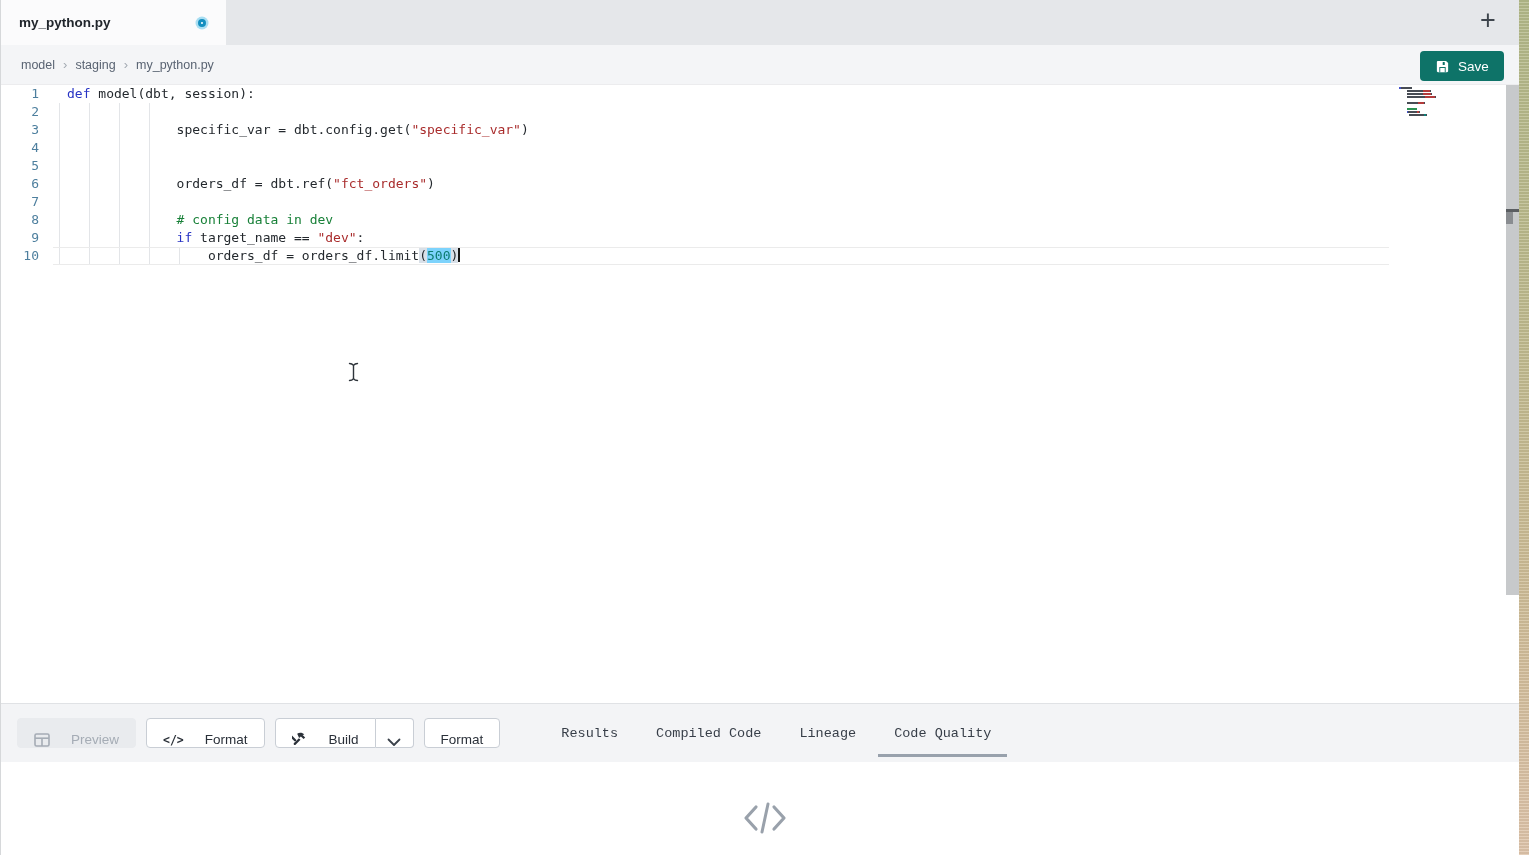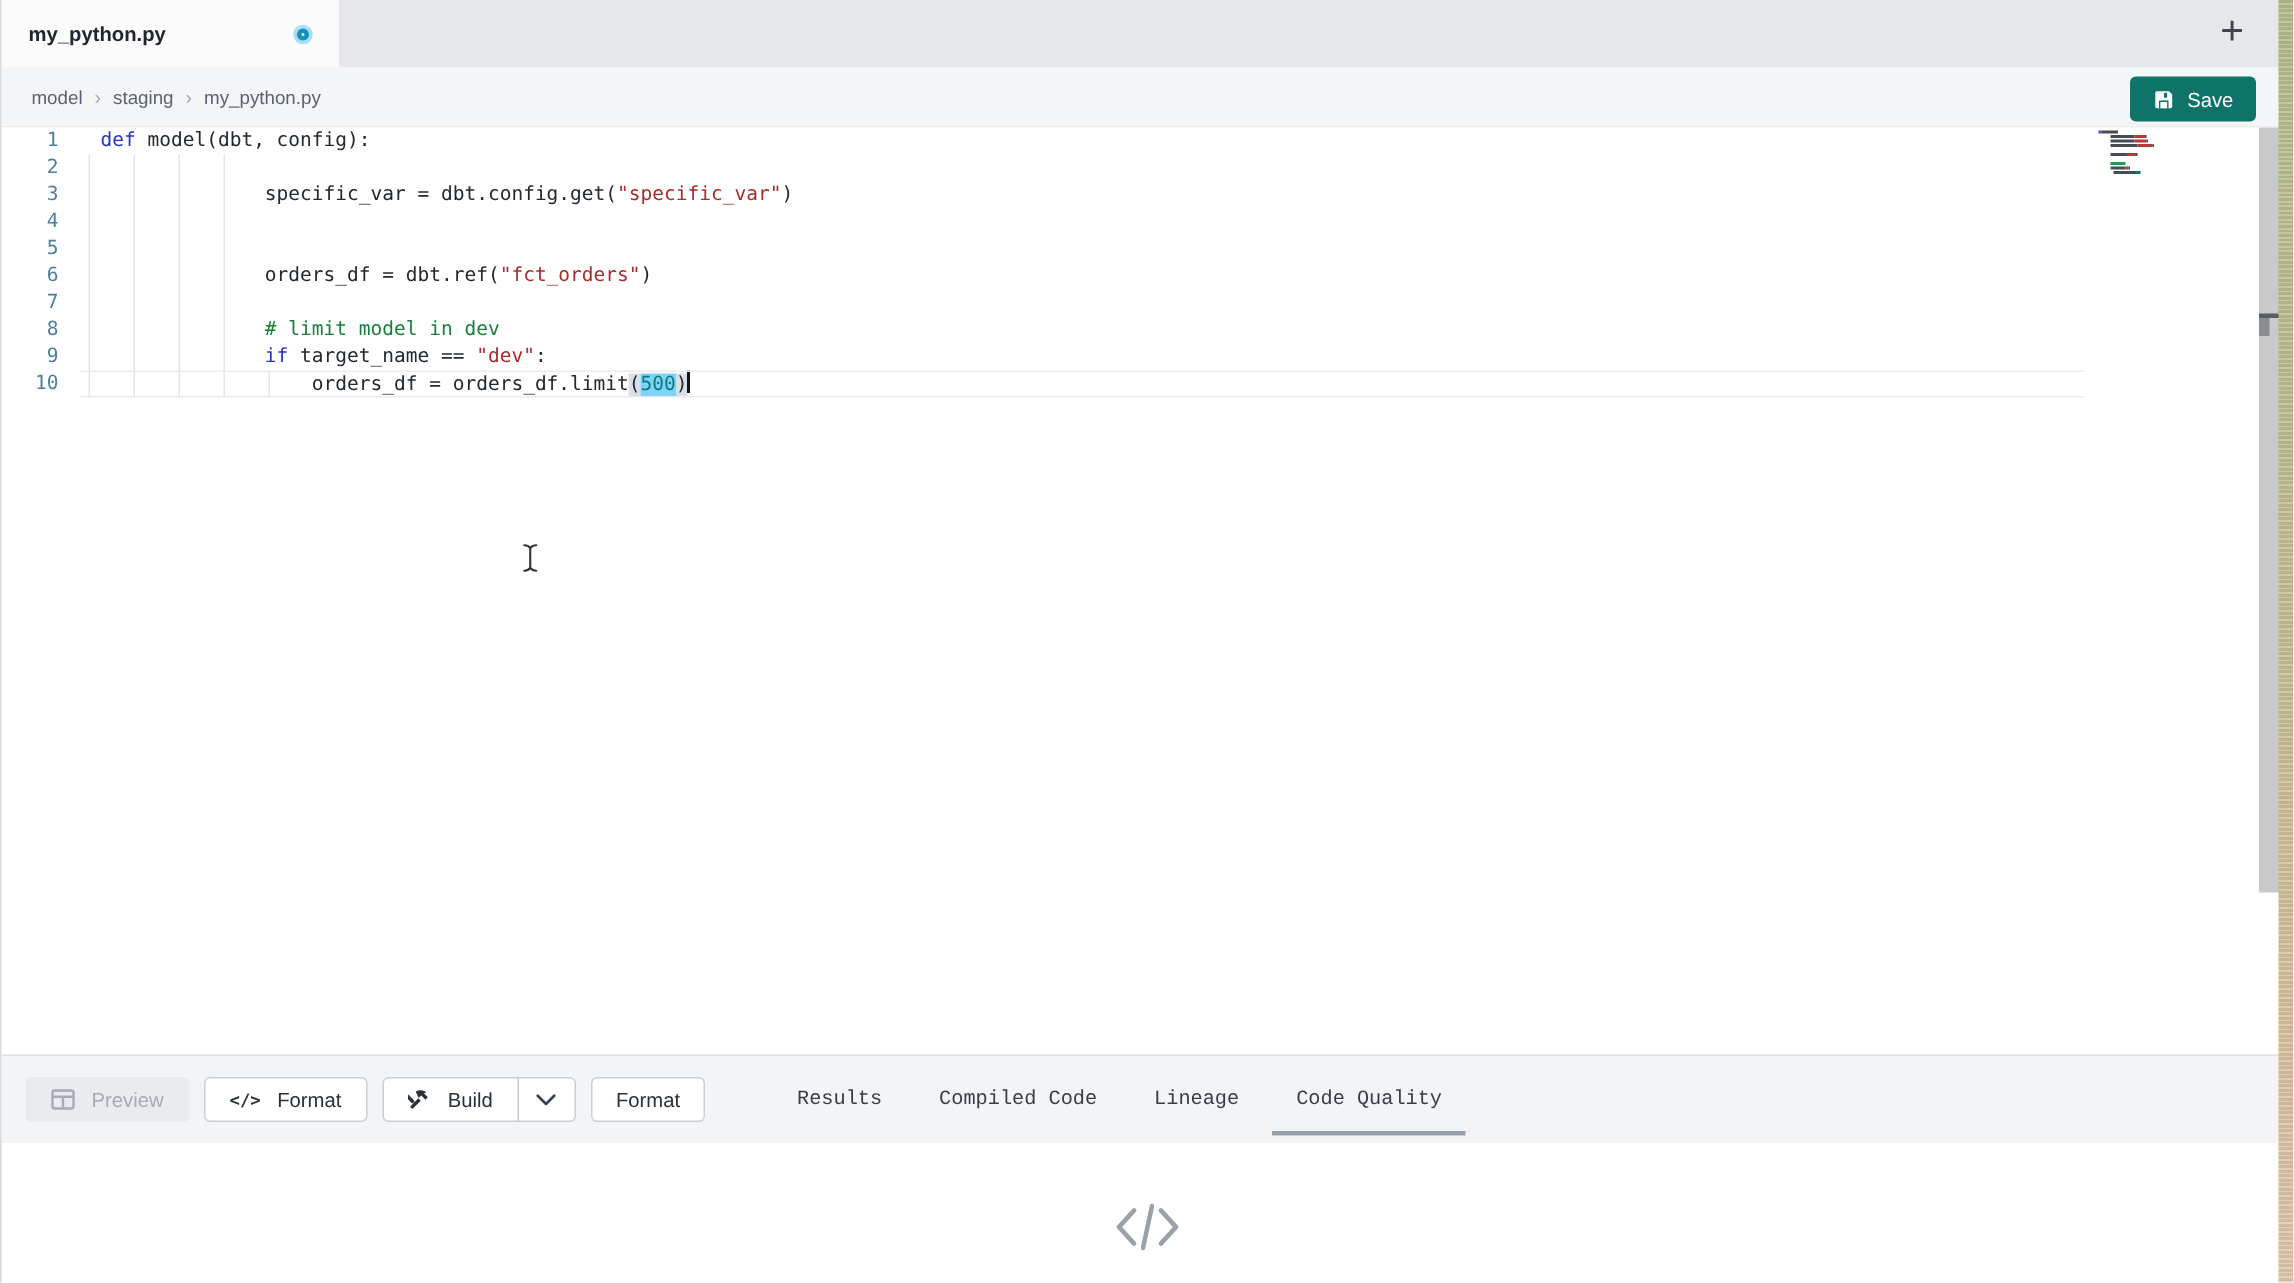--- a/index.html
+++ b/index.html
@@ -80,21 +80,21 @@
   #mouse-cursor { position:absolute; left:346px; top:362px; z-index:5; }
 
   
   #toolbar {
     position:absolute; left:0; top:703px; width:1519px; height:59px;
     background:#f3f4f6; border-top:1px solid #e0e2e5;
     display:flex; align-items:center; padding-left:16px;
   }
   .btn {
     height:30px; border-radius:4px; background:#ffffff; border:1px solid #c9ced5;
-    display:inline-flex; align-items:center; gap:11px; padding:0 16px;
+    display:inline-flex; align-items:flex-end; gap:21px; padding:0 16px;
     font-size:13.5px; color:#2a3039; margin-right:10px; cursor:pointer;
     font-family:"Liberation Sans",sans-serif;
   }
   .btn-disabled { background:#e9ebee; border-color:#e9ebee; color:#a5acb5; cursor:default; }
   #build-group { display:inline-flex; margin-right:10px; }
   #build-btn { border-radius:4px 0 0 4px; margin-right:0; }
   #build-caret-btn { border-radius:0 4px 4px 0; border-left:none; width:38px; padding:0; justify-content:center; margin-right:0; }
   #panel-tabs { margin-left:32px; display:flex; height:100%; }
   .ptab {
     padding:0 19px; display:flex; align-items:center; font-size:13.5px; color:#373e48;
@@ -148,21 +148,21 @@
   <div id="indent-guides">
     <div class="guide" style="left:58px;"></div>
     <div class="guide" style="left:88px;"></div>
     <div class="guide" style="left:118px;"></div>
     <div class="guide" style="left:148px;"></div>
     <div class="guide" style="left:178px; top:144px; height:18px;"></div>
   </div>
   <div id="code-lines">
       <div class="code-line">
         <span class="ln">1</span>
-        <span class="lc"><span class="tok-k">def</span><span class=""> model(dbt, config):</span></span>
+        <span class="lc"><span class="tok-k">def</span><span class=""> model(dbt, session):</span></span>
       </div>
       <div class="code-line">
         <span class="ln">2</span>
       </div>
       <div class="code-line">
         <span class="ln">3</span>
         <span class="lc"><span class="">              specific_var = dbt.config.get(</span><span class="tok-s">"specific_var"</span><span class="">)</span></span>
       </div>
       <div class="code-line">
         <span class="ln">4</span>
@@ -174,21 +174,21 @@
       <div class="code-line">
         <span class="ln">6</span>
         <span class="lc"><span class="">              orders_df = dbt.ref(</span><span class="tok-s">"fct_orders"</span><span class="">)</span></span>
       </div>
       <div class="code-line">
         <span class="ln">7</span>
         <span class="lc"></span>
       </div>
       <div class="code-line">
         <span class="ln">8</span>
-        <span class="lc"><span class="">              </span><span class="tok-c"># limit model in dev</span></span>
+        <span class="lc"><span class="">              </span><span class="tok-c"># config data in dev</span></span>
       </div>
       <div class="code-line">
         <span class="ln">9</span>
         <span class="lc"><span class="">              </span><span class="tok-k">if</span><span class=""> target_name == </span><span class="tok-s">"dev"</span><span class="">:</span></span>
       </div>
       <div class="code-line active">
         <span class="ln">10</span>
         <span class="lc"><span class="">                  orders_df = orders_df.limit</span><span class="tok-b">(</span><span class="tok-n2">500</span><span class="tok-b">)</span><span class="caret"></span></span>
       </div>
     </div>

